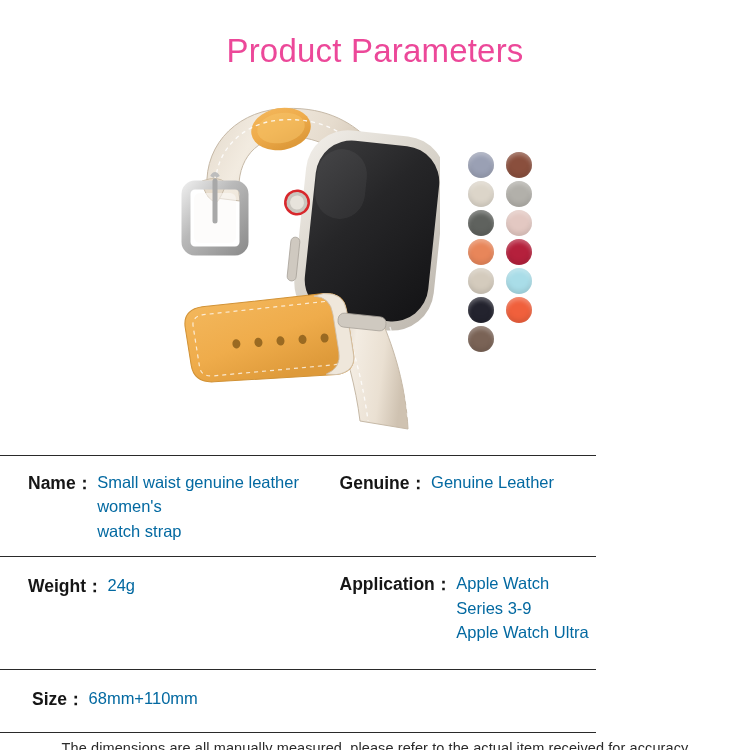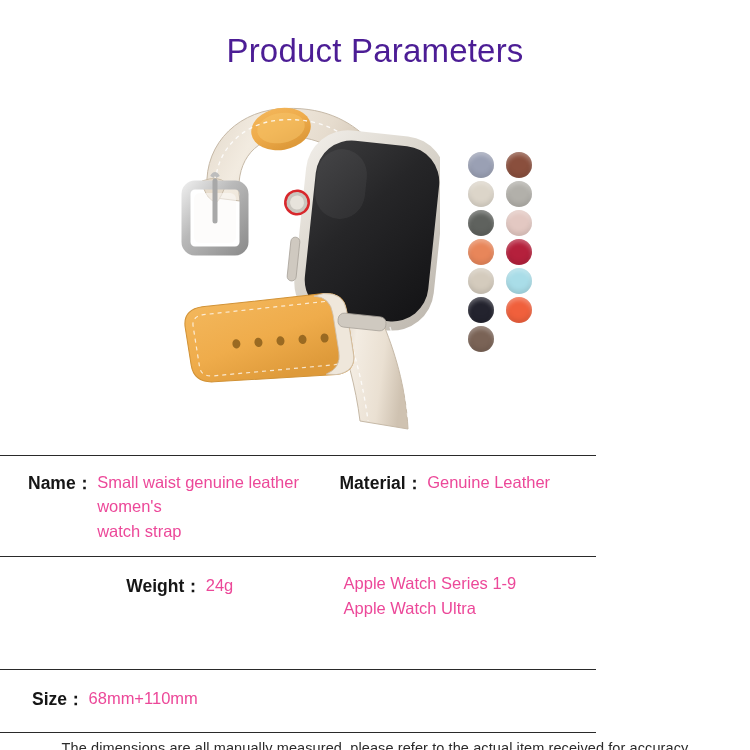--- a/index.html
+++ b/index.html
@@ -15,21 +15,21 @@
     overflow: hidden;
     position: relative;
   }
 
   
   .page-title {
     text-align: center;
     font-size: 33px;
     font-weight: 400;
     letter-spacing: 0.2px;
-    color: #4c1d95;
+    color: #ec4899;
     margin: 0;
     padding-top: 33px;
     line-height: 1.1;
   }
 
   
   .hero {
     position: relative;
     height: 372px;
   }
@@ -95,32 +95,32 @@
     font-size: 17.5px;
     font-weight: 600;
     color: #161616;
     white-space: nowrap;
     line-height: 1.5;
     flex: 0 0 auto;
   }
   .spec-value {
     font-size: 16.5px;
     font-weight: 400;
-    color: #ec4899;
+    color: #0369a1;
     line-height: 1.48;
     padding-left: 4px;
   }
   .spec-value .vline { display: block; }
 
   .row-name   { min-height: 72px; }
   .row-weight { min-height: 113px; }
   .row-size   { min-height: 63px; }
 
   
-  .row-weight .left { padding-top: 16px; justify-content: center; }
+  .row-weight .left { padding-top: 16px; }
   .row-size .left   { padding-top: 16px; }
 
   
   .footer-note {
     position: absolute;
     left: 0;
     top: 700px;
     width: 750px;
     text-align: center;
     font-size: 14.5px;
@@ -278,33 +278,34 @@
 
   <div class="spec-row row-name">
     <div class="spec-cell left">
       <span class="spec-label">Name：</span>
       <span class="spec-value">
         <span class="vline">Small waist genuine leather women's</span>
         <span class="vline">watch strap</span>
       </span>
     </div>
     <div class="spec-cell right">
-      <span class="spec-label">Material：</span>
+      <span class="spec-label">Genuine：</span>
       <span class="spec-value">Genuine Leather</span>
     </div>
   </div>
 
   <div class="spec-row row-weight">
     <div class="spec-cell left">
       <span class="spec-label">Weight：</span>
       <span class="spec-value">24g</span>
     </div>
     <div class="spec-cell right">
+      <span class="spec-label">Application：</span>
       <span class="spec-value">
-        <span class="vline">Apple Watch Series 1-9</span>
+        <span class="vline">Apple Watch Series 3-9</span>
         <span class="vline">Apple Watch Ultra</span>
       </span>
     </div>
   </div>
 
   <div class="spec-row row-size">
     <div class="spec-cell full left">
       <span class="spec-label">Size：</span>
       <span class="spec-value">68mm+110mm</span>
     </div>

